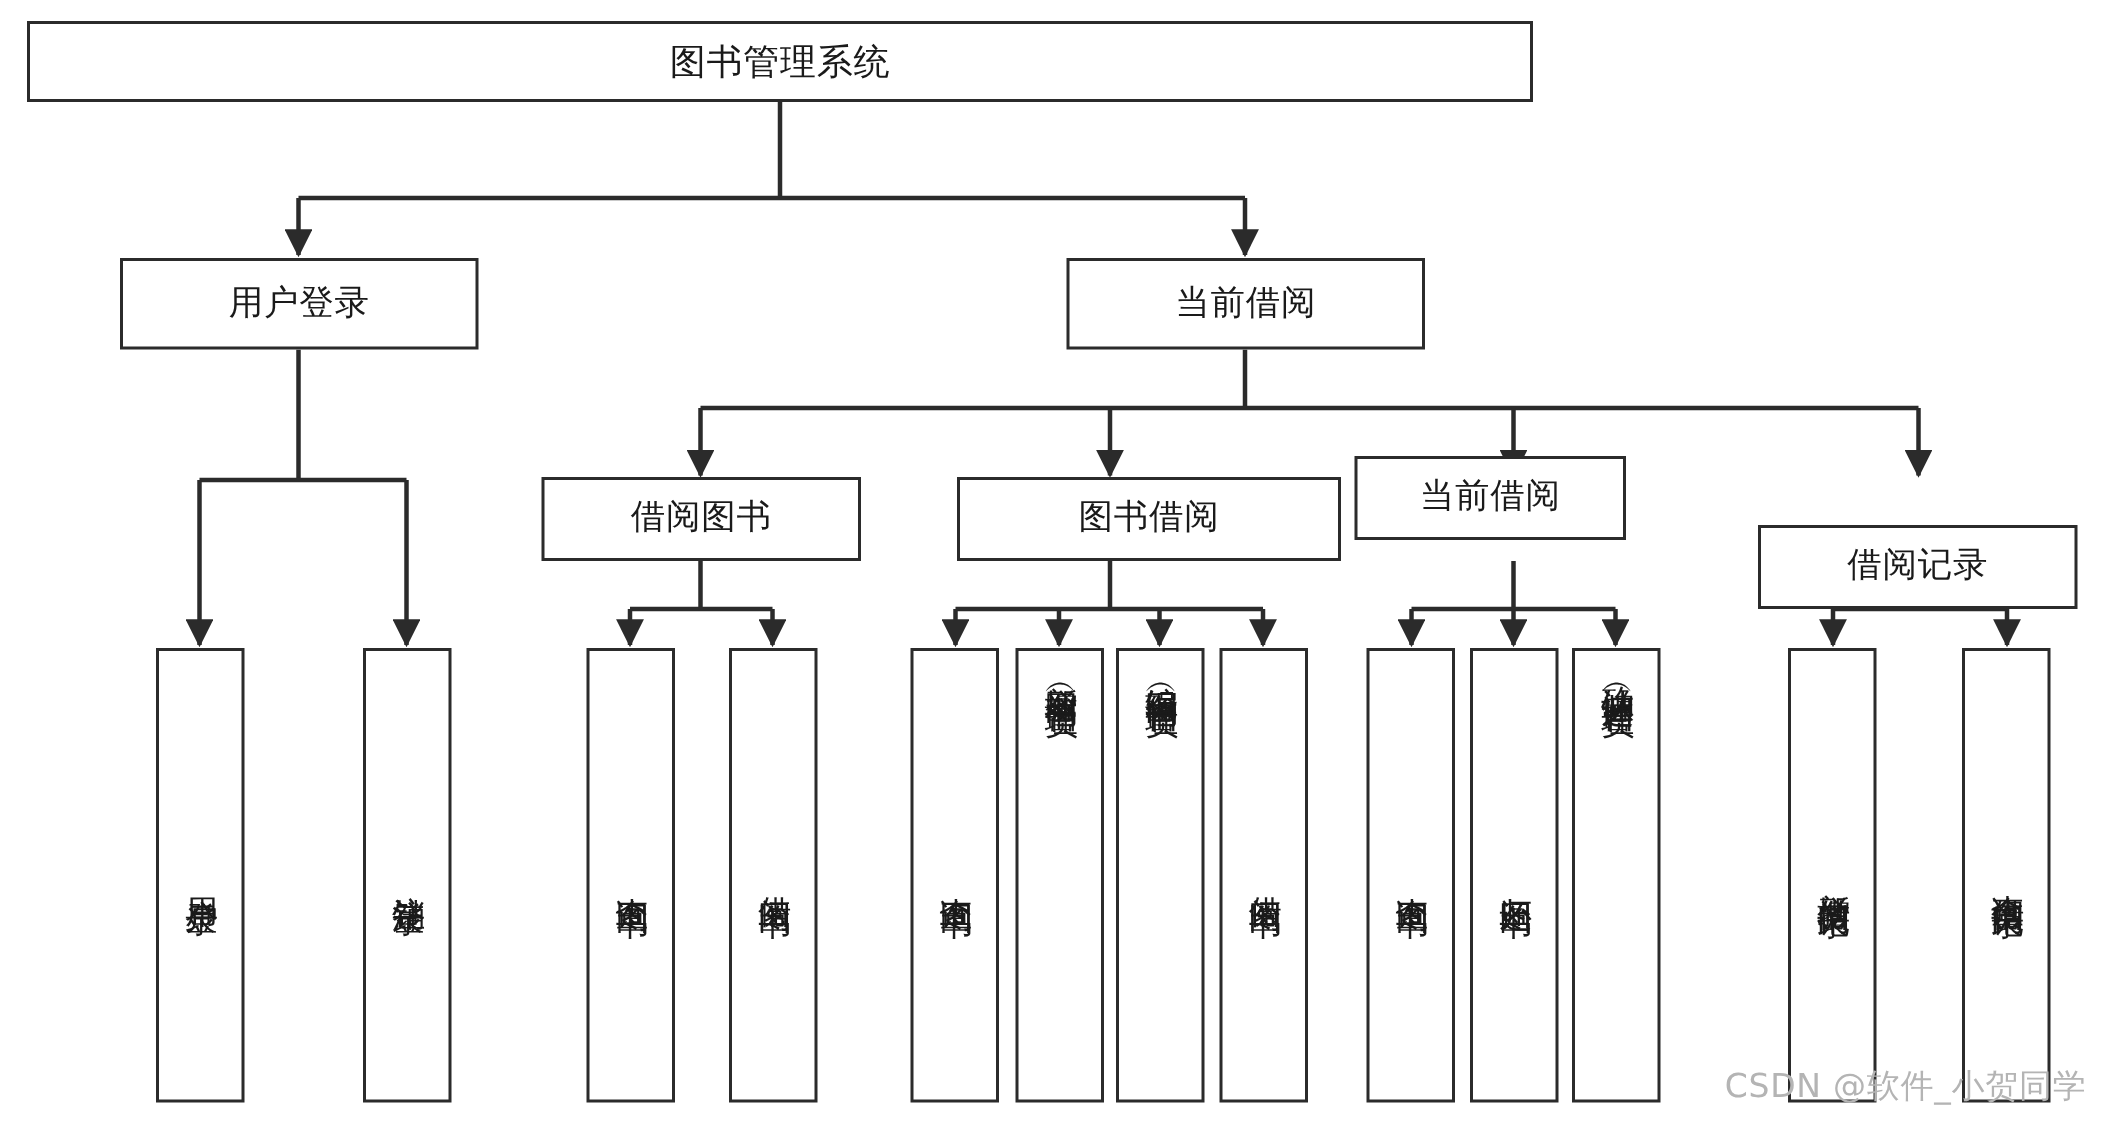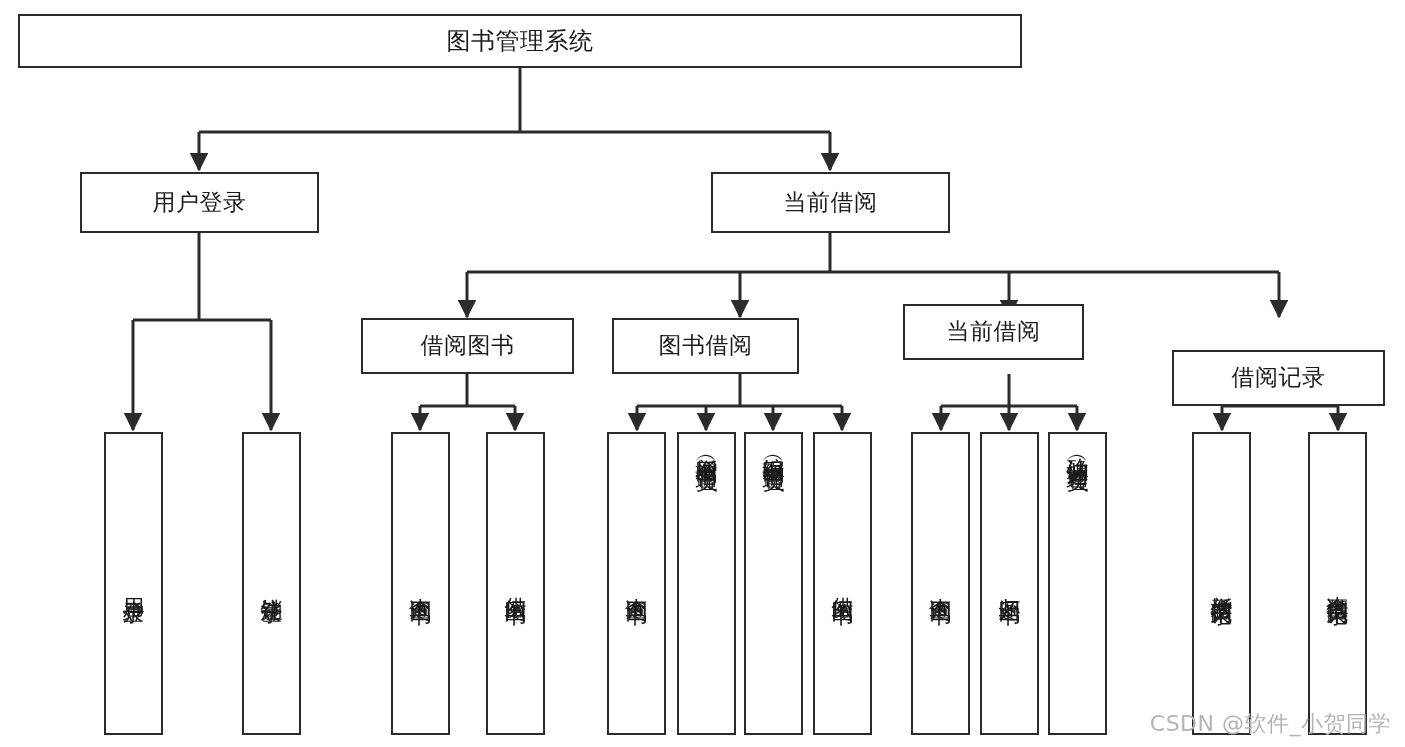--- a/index.html
+++ b/index.html
@@ -139,21 +139,21 @@
   <div class="node horiz" style="left:80px; top:172px; width:239px; height:61px;">
     <span>用户登录</span>
   </div>
   <div class="node horiz" style="left:711px; top:172px; width:239px; height:61px;">
     <span>当前借阅</span>
   </div>
 
   <div class="node horiz" style="left:361px; top:318px; width:213px; height:56px;">
     <span>借阅图书</span>
   </div>
-  <div class="node horiz" style="left:612px; top:318px; width:187px; height:56px;">
+  <div class="node horiz" style="left:638px; top:318px; width:256px; height:56px;">
     <span>图书借阅</span>
   </div>
   <div class="node horiz" style="left:903px; top:304px; width:181px; height:56px;">
     <span>当前借阅</span>
   </div>
   <div class="node horiz" style="left:1172px; top:318px; width:213px; height:56px;margin-top:32px;">
     <span>借阅记录</span>
   </div>
 
   <div class="node leaf leaf-center" style="left:104px; top:432px; width:59px; height:303px;">

